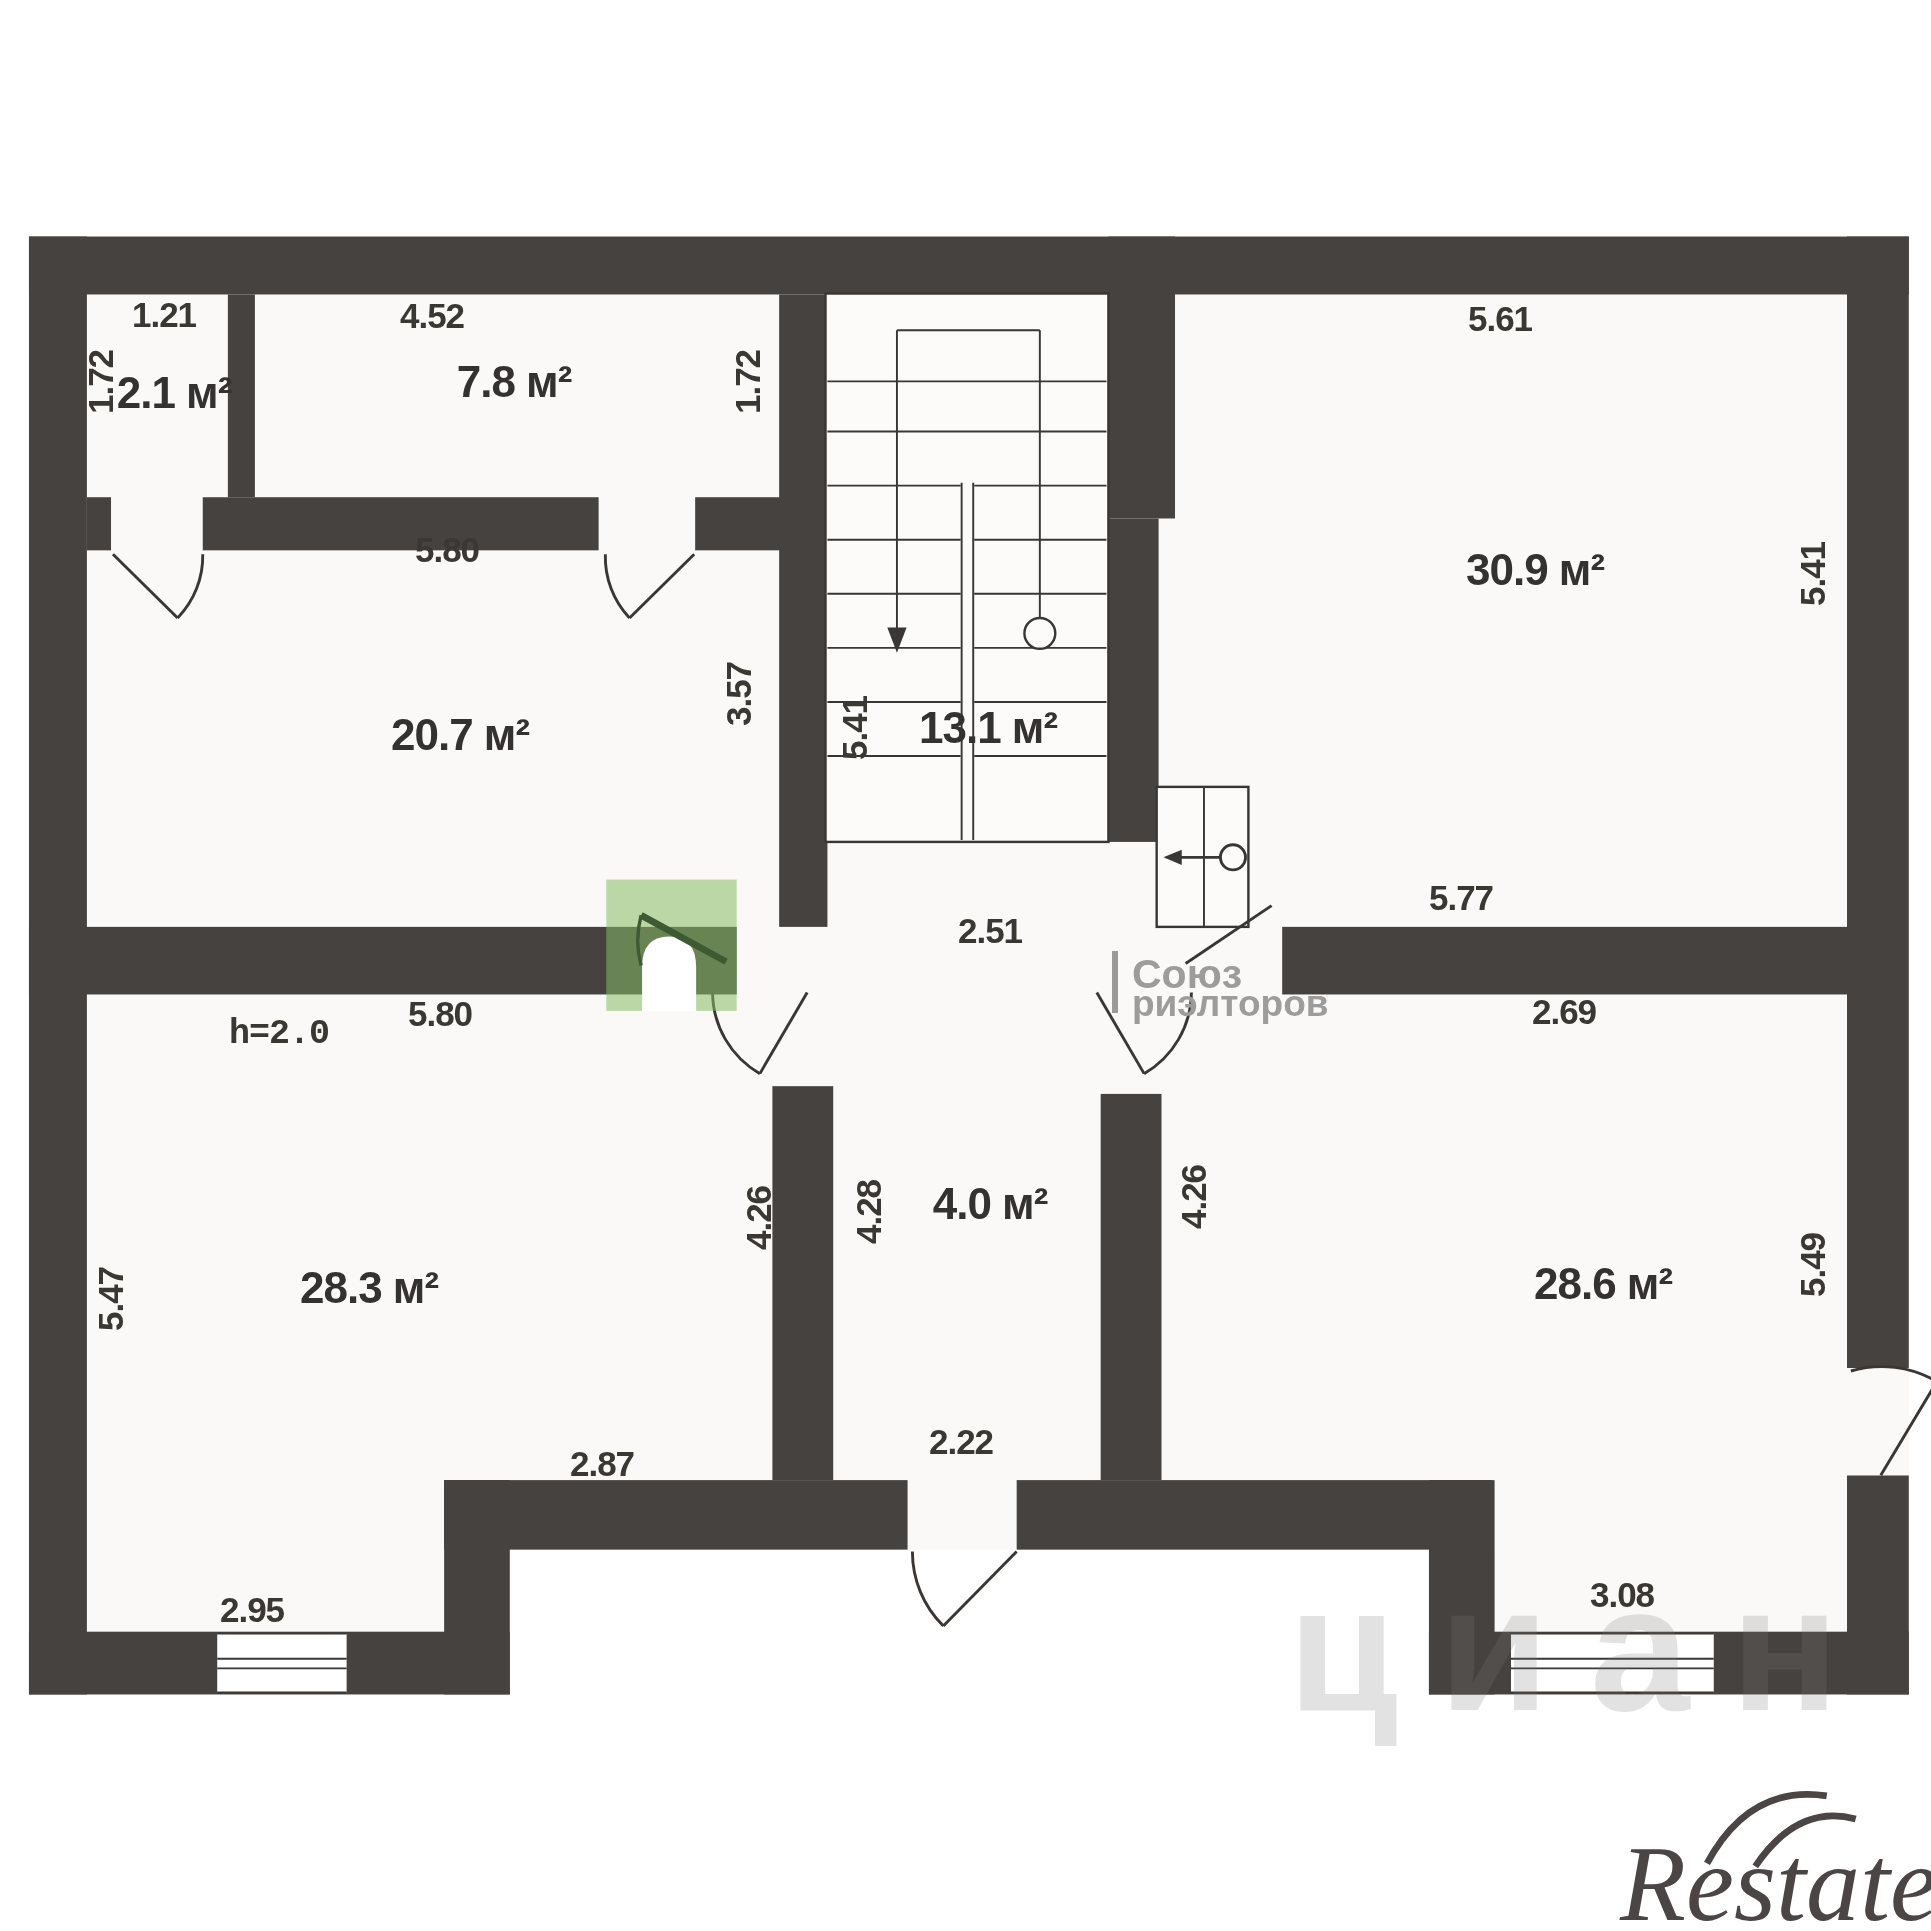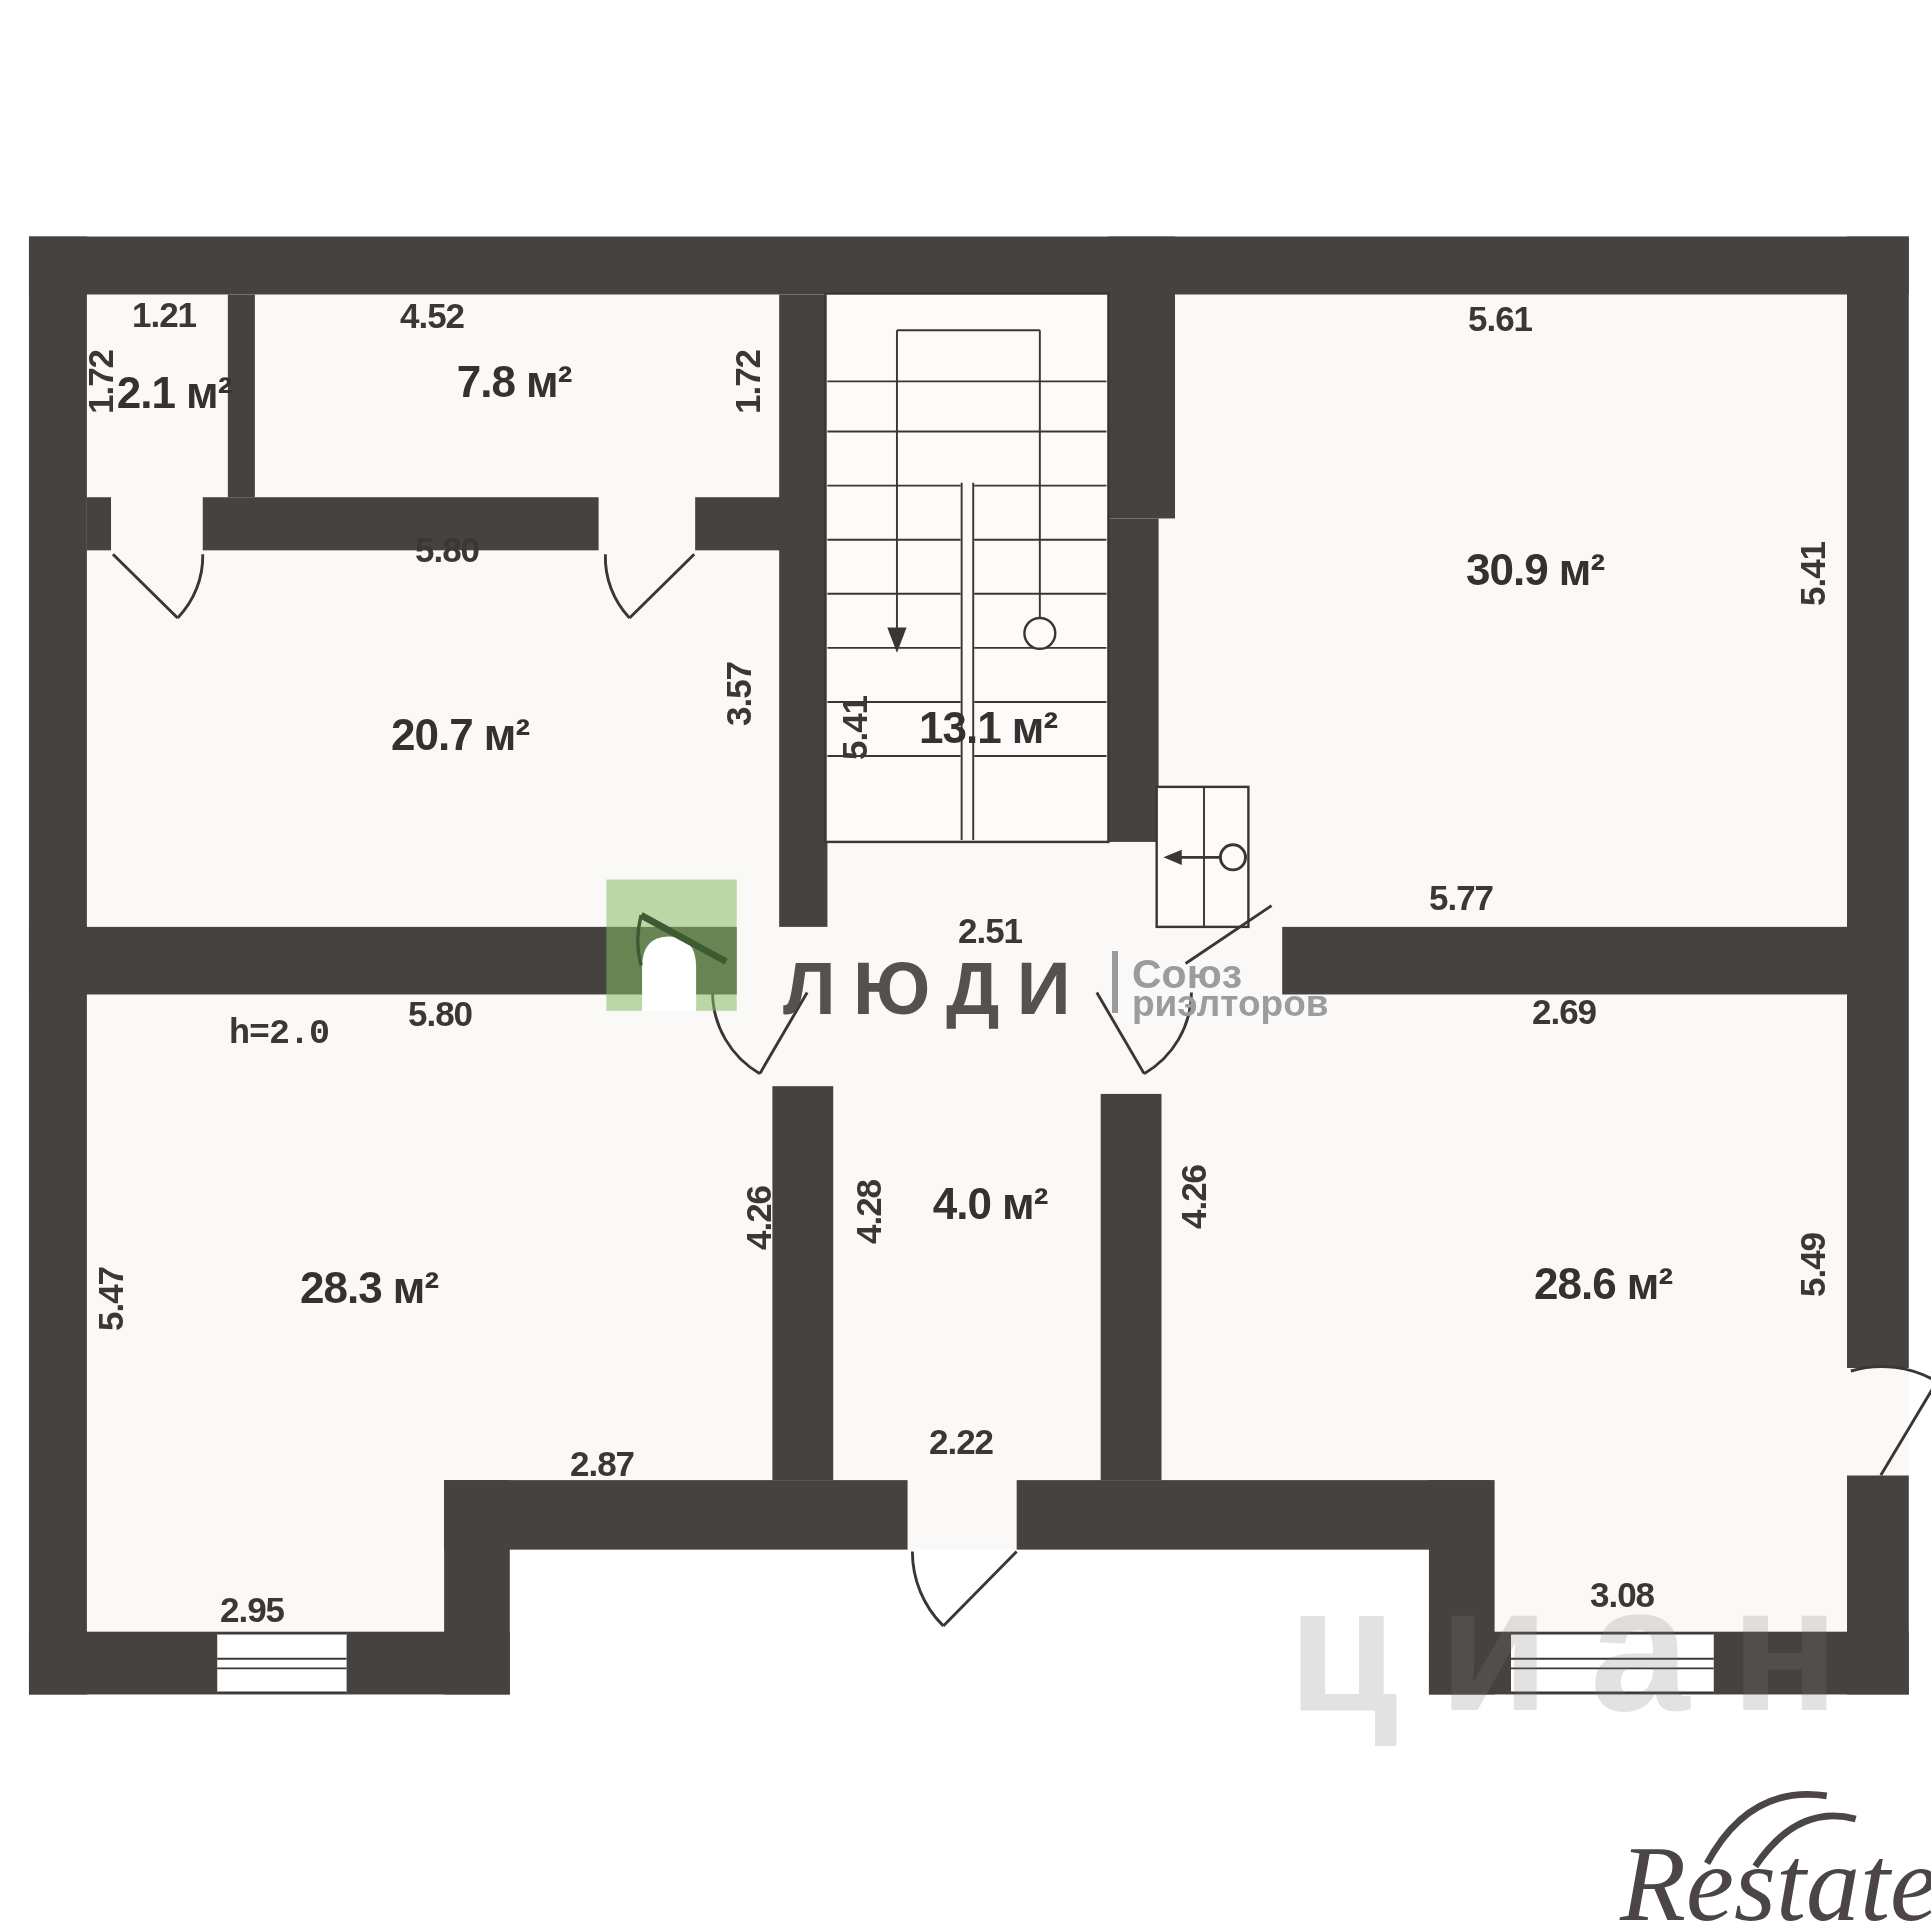--- a/index.html
+++ b/index.html
@@ -154,21 +154,20 @@
       <path d="M 664,948 Q 657,975 664,1000" stroke="var(--greendark)" stroke-width="3.5" fill="none"></path>
       <line x1="664" y1="948" x2="752" y2="996" stroke="var(--greendark)" stroke-width="7"></line>
     </g>
 
     <g>
       <path d="M 1768,1930 Q 1812,1848 1892,1860" stroke="#4b4645" stroke-width="7" fill="none"></path>
       <path d="M 1818,1933 Q 1862,1868 1922,1884" stroke="#4b4645" stroke-width="7" fill="none"></path>
     </g>
   </svg>
 
-  <div class="logo-line" style="left:783px;top:951px;letter-spacing:17.4px;">ЛЮДИ</div>
   <div id="logo-bar" style="left:1112px;top:951px;"></div>
   <div class="logo-sub" style="left:1132px;top:954px;font-size:41px;">Союз</div>
   <div class="logo-sub" style="left:1132px;top:985px;font-size:37px;">риэлторов</div>
   <div id="cian" style="left:1288px;top:1559px;">циан</div>
   <div id="restate" style="left:1620px;top:1830px;">Restate</div>
 
   <div id="labels">
       <div class="lbl " style="left: 164px; top: 315px;">1.21</div>
       <div class="lbl  rot" style="left: 101px; top: 382px;">1.72</div>
       <div class="lbl " style="left: 432px; top: 316px;">4.52</div>

